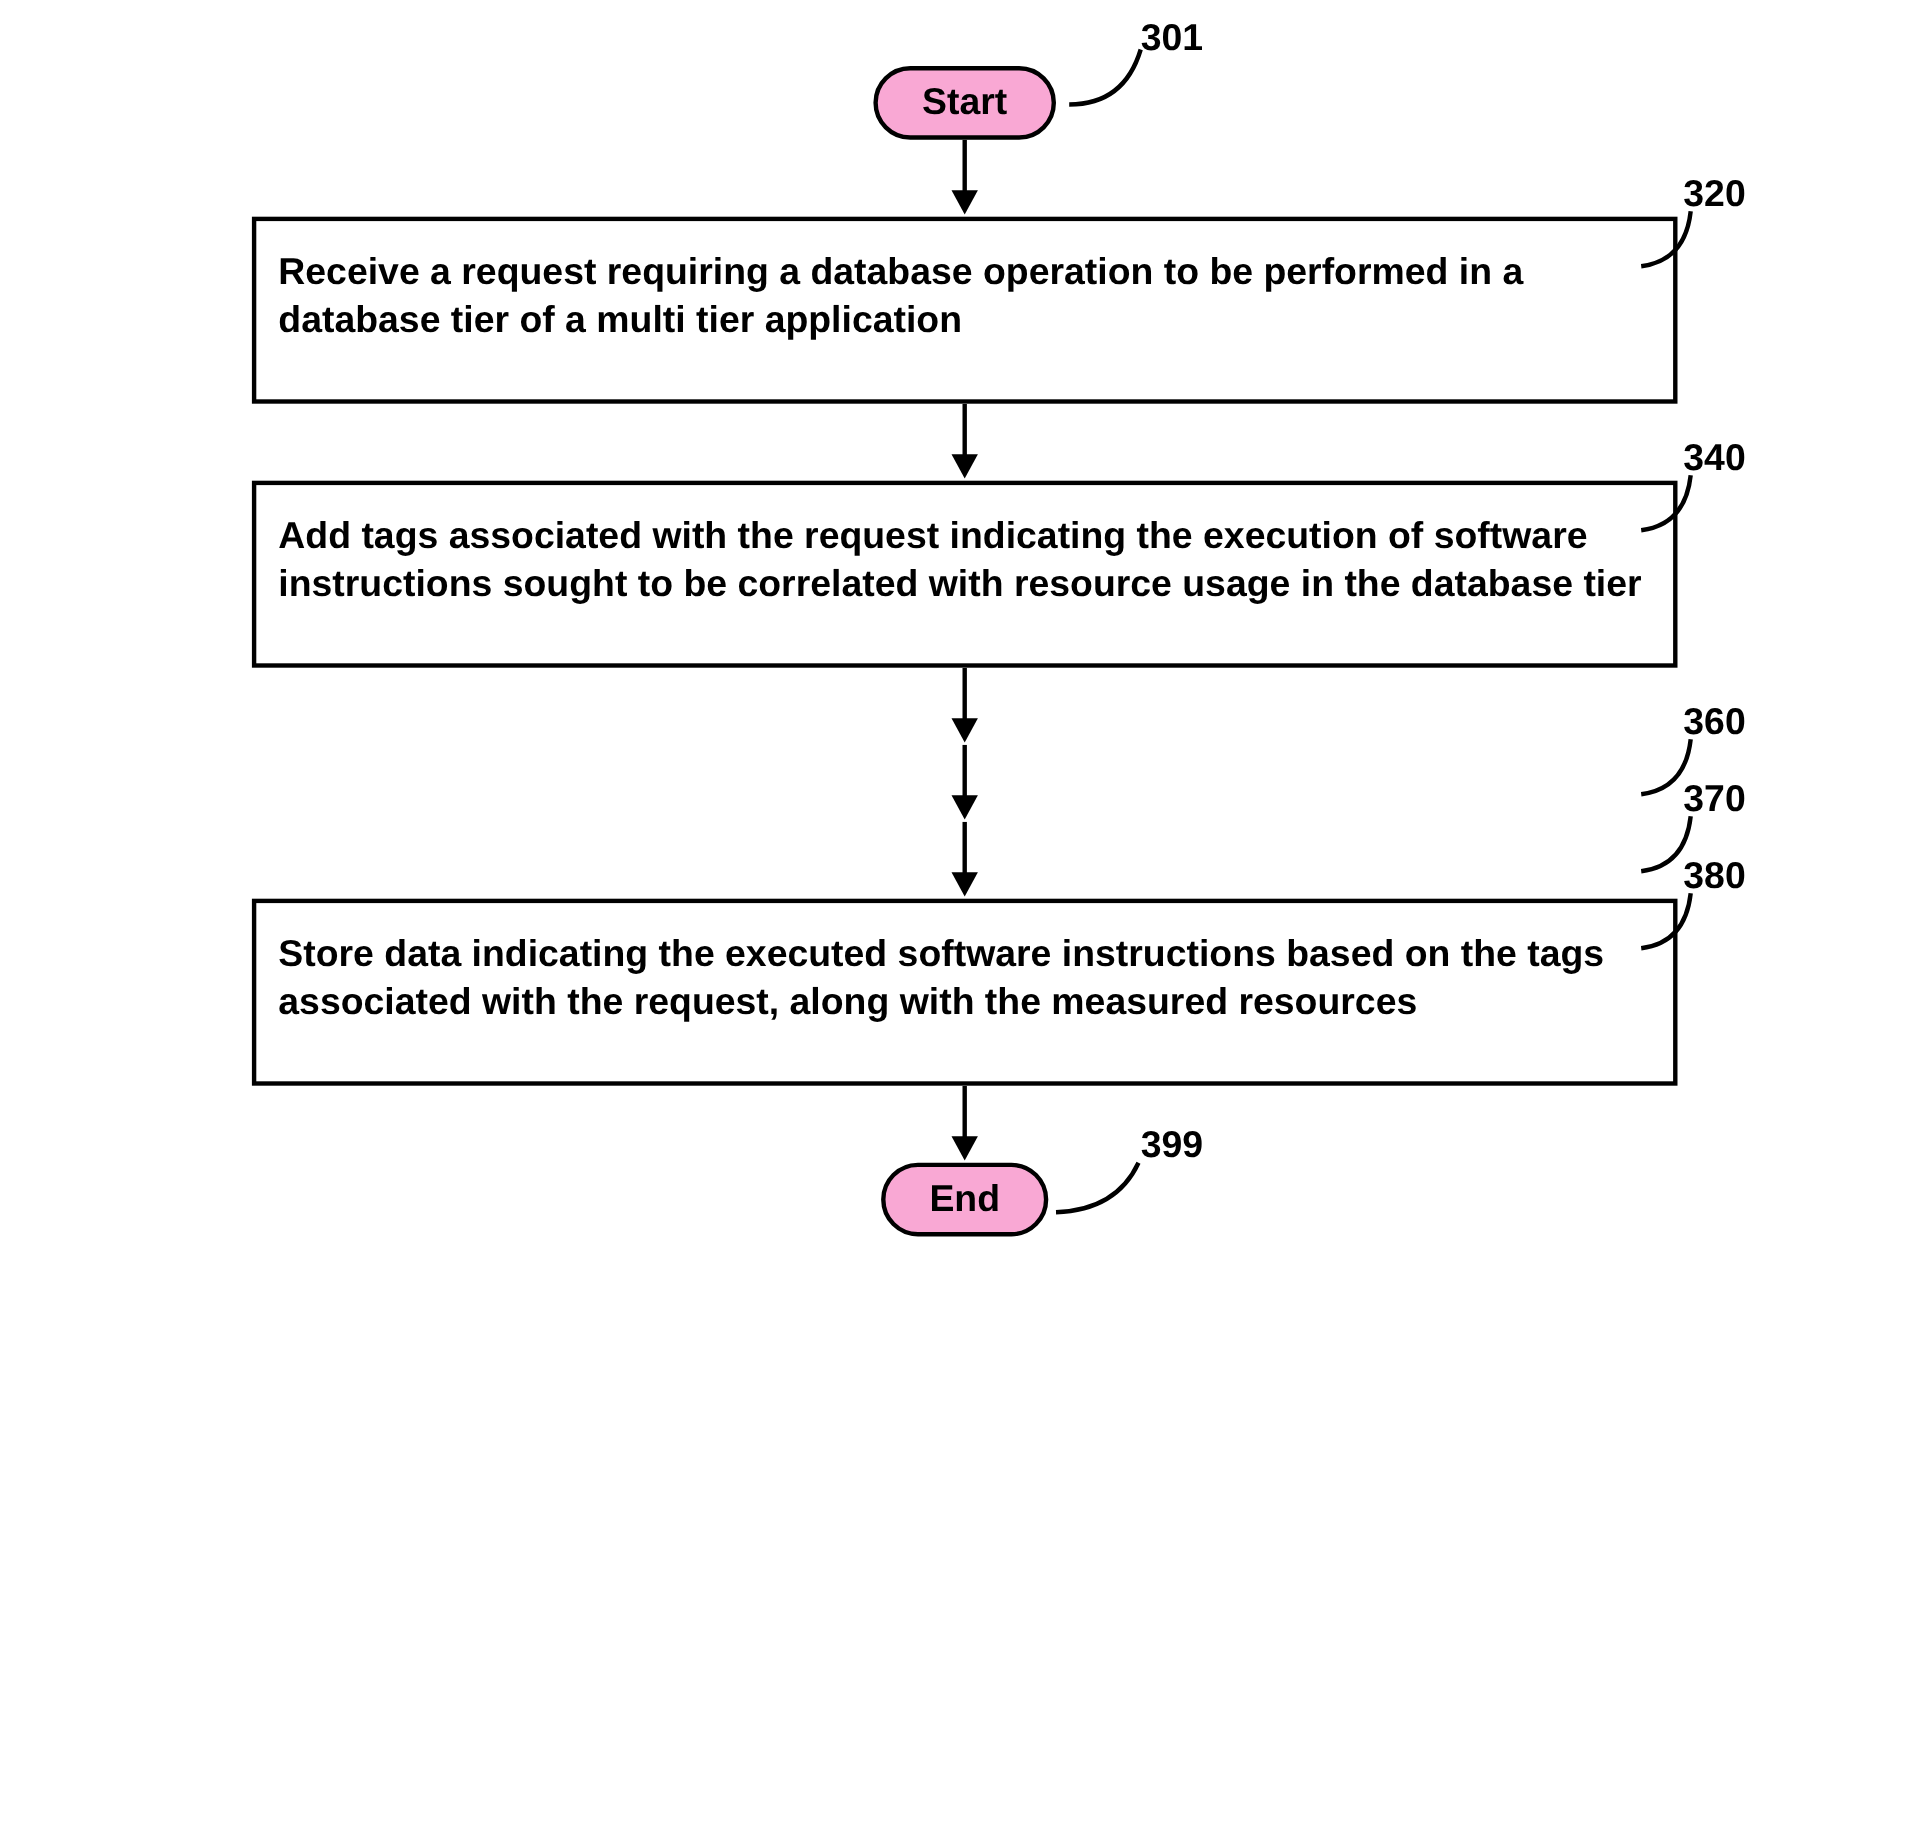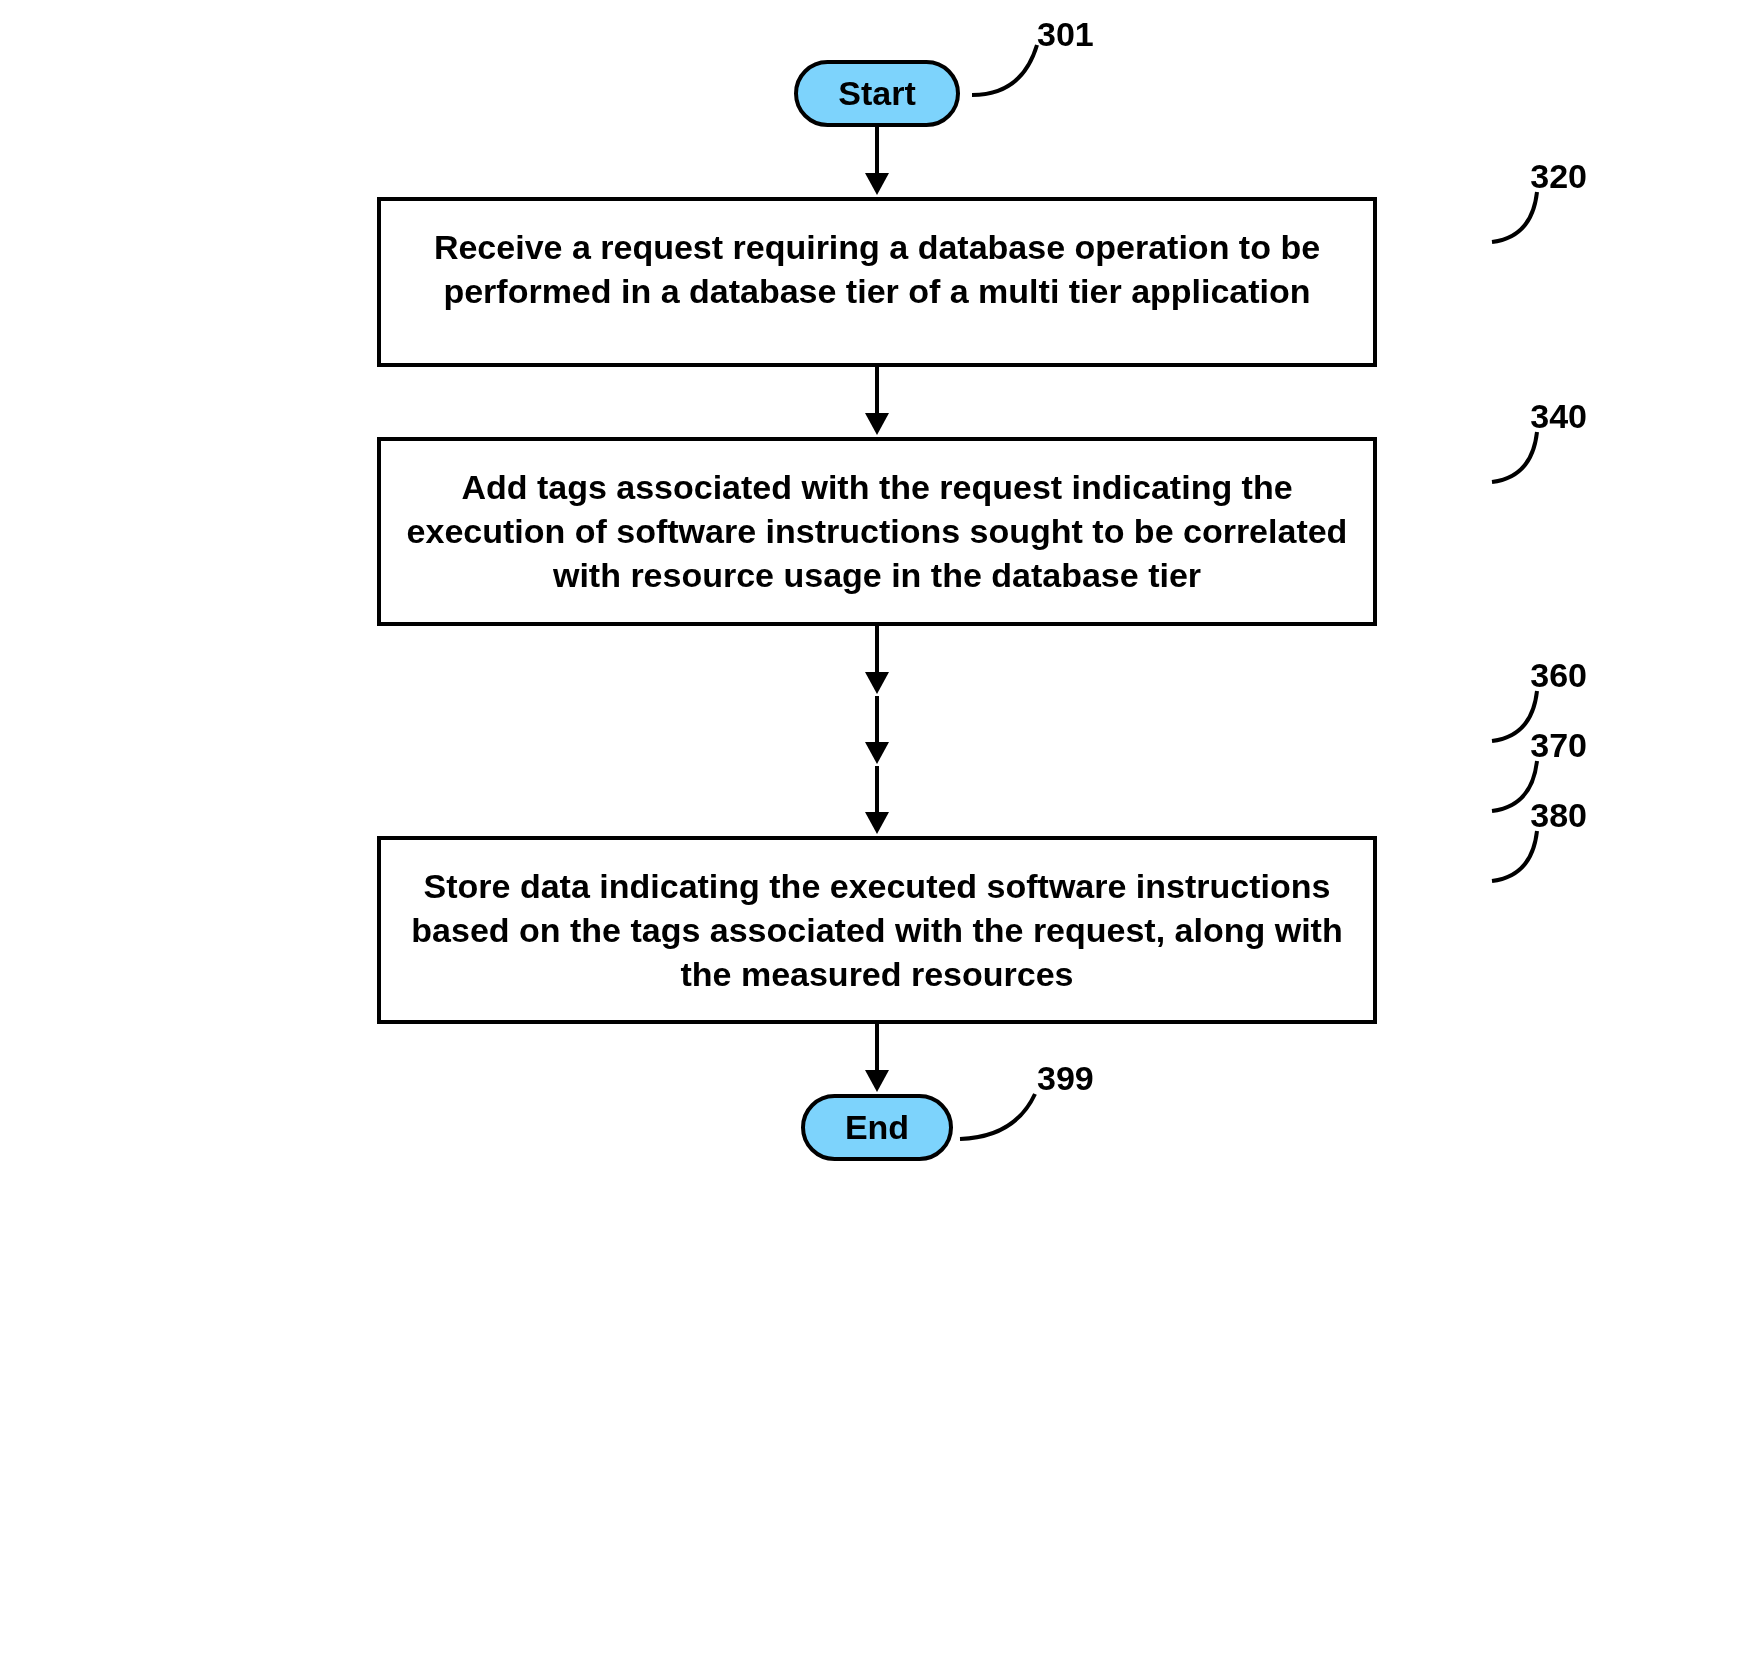--- a/index.html
+++ b/index.html
@@ -19,30 +19,29 @@
     transform: translateX(-50%);
     width: 1400px;
   }
   .terminator {
     border: 4px solid #000;
     border-radius: 40px;
     padding: 10px 40px;
     font-size: 34px;
     font-weight: bold;
     text-align: center;
-    background: #7dd3fc;
+    background: #f9a8d4;
     white-space: nowrap;
   }
   .process {
     border: 4px solid #000;
-    width: 1000px;
+    width: 1296px;
     padding: 24px 20px;
     font-size: 34px;
     font-weight: bold;
-    text-align: center;
     background: #fff;
     line-height: 1.3;
   }
   .row {
     display: flex;
     justify-content: center;
     position: relative;
   }
   .ref-label {
     position: absolute;

